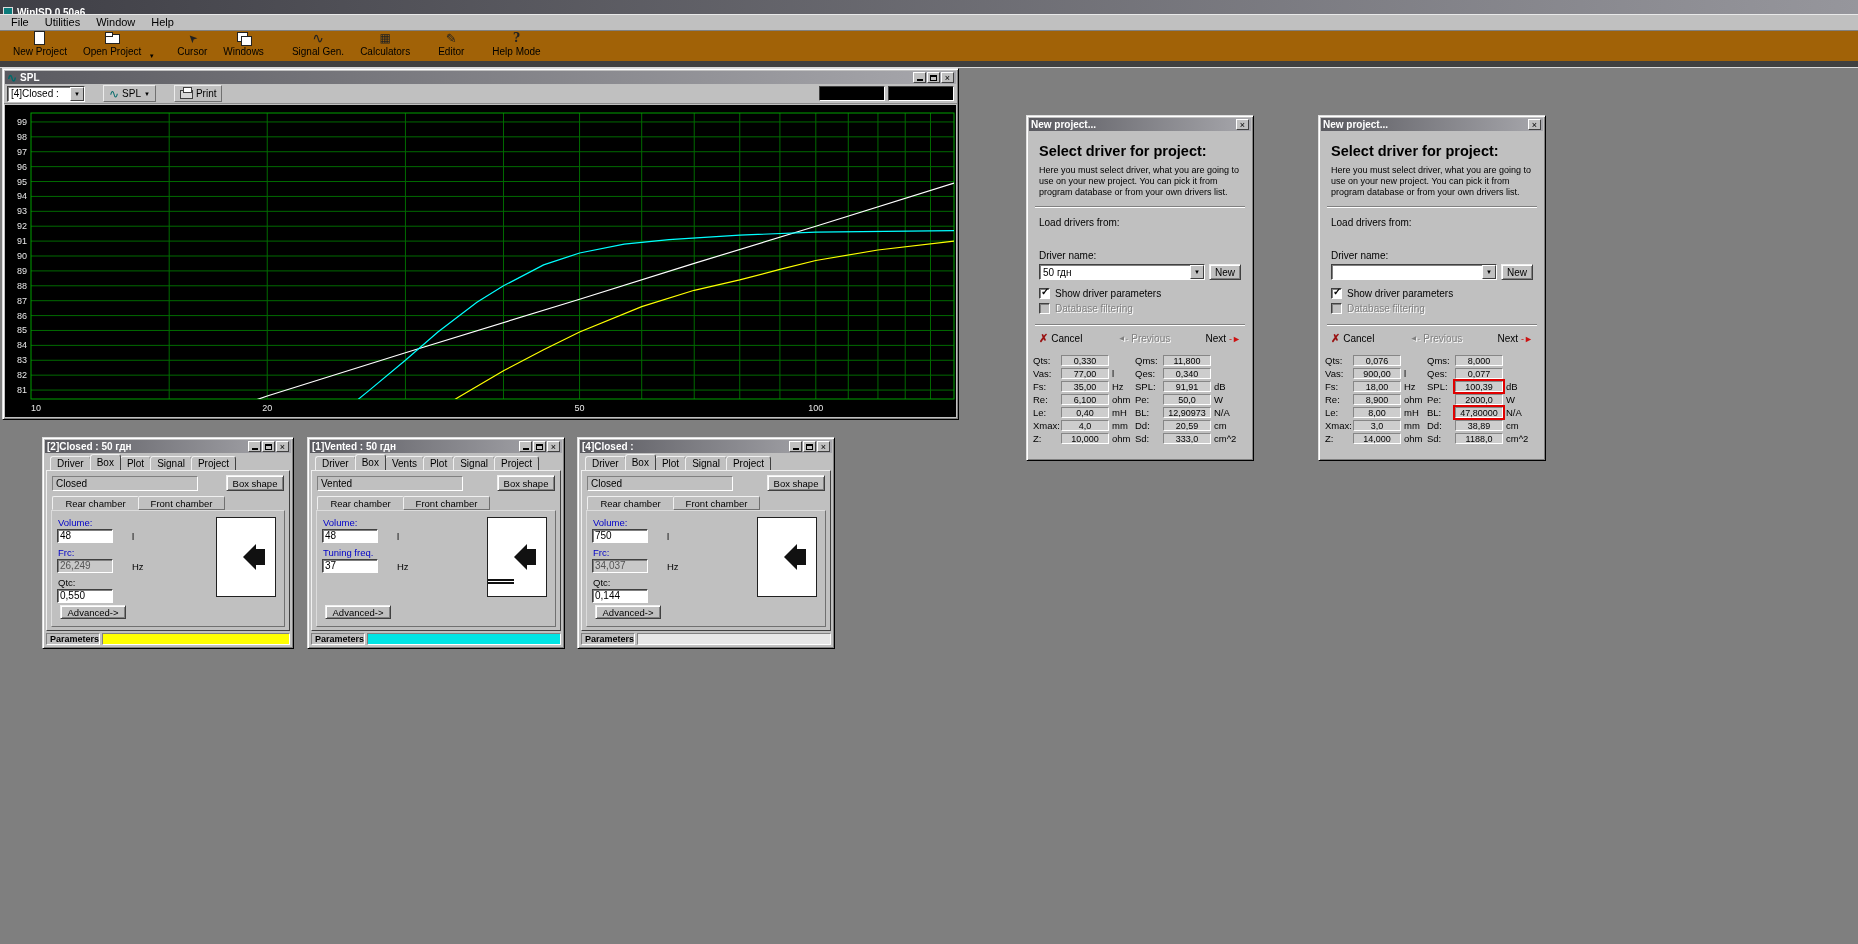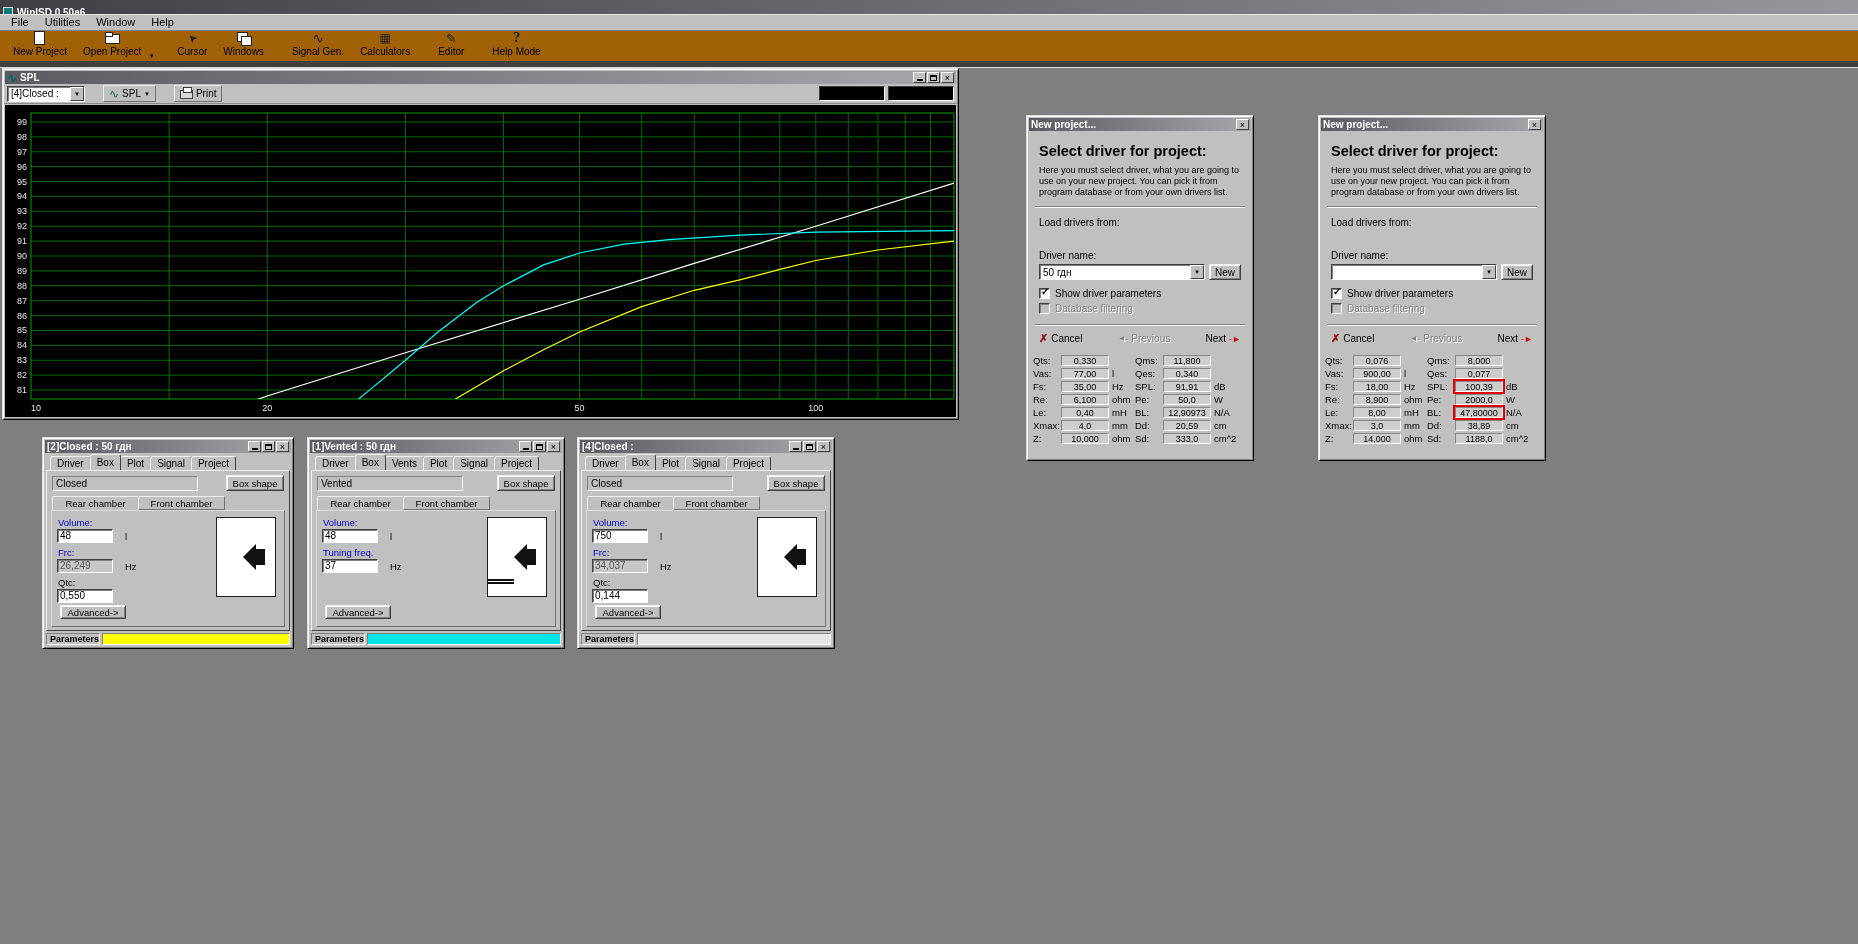--- a/index.html
+++ b/index.html
@@ -86,21 +86,21 @@
   .shape-btn{position:absolute;right:5px;top:4px;width:58px;height:16px}
   .chamber-tabs{position:absolute;left:5px;top:25px;display:flex}
   .chamber-tab{width:87px;height:14px;line-height:13px;text-align:center;font-size:9.5px;background:#c0c0c0;
        border:1px solid #707070;border-top-color:#f0f0f0;border-left-color:#f0f0f0;border-radius:2px 2px 0 0;margin-right:-1px}
   .chamber-tab.active{font-weight:normal;border-bottom-color:#c0c0c0}
   .chamber-page{position:absolute;left:4px;right:4px;top:39px;bottom:3px;
        border:1px solid;border-color:#dcdcdc #707070 #707070 #dcdcdc}
   .fields{position:absolute;left:5px;top:2px;width:108px}
   .field-label{font-size:9.5px;margin:4px 0 1px 1px}
   .accent{color:#0000c8}
-  .field-row{display:flex;align-items:center;gap:12px}
+  .field-row{display:flex;align-items:center;gap:19px}
   .tin{width:56px;height:14px;background:#fff;border:1px solid;border-color:#404040 #fff #fff #404040;
        box-shadow:inset 1px 1px 0 #808080;font-size:10px;padding:0 2px;line-height:12px}
   .tin.disabled{background:#c8c8c8;color:#555}
   .unit{font-size:9.5px}
   .adv-btn{position:absolute;left:8px;bottom:7px;width:66px;height:14px}
   .preview{position:absolute;right:8px;top:6px;width:60px;height:80px;background:#fff;border:1px solid #202020}
   .spk-mag{position:absolute;right:10px;top:50%;margin-top:-8px;width:9px;height:16px;background:#111}
   .spk-cone{position:absolute;right:19px;top:50%;margin-top:-13px;width:0;height:0;
        border-right:13px solid #111;border-top:13px solid transparent;border-bottom:13px solid transparent}
   .vent{position:absolute;left:0;bottom:12px;width:26px;height:5px;border-top:2px solid #111;border-bottom:2px solid #111}

